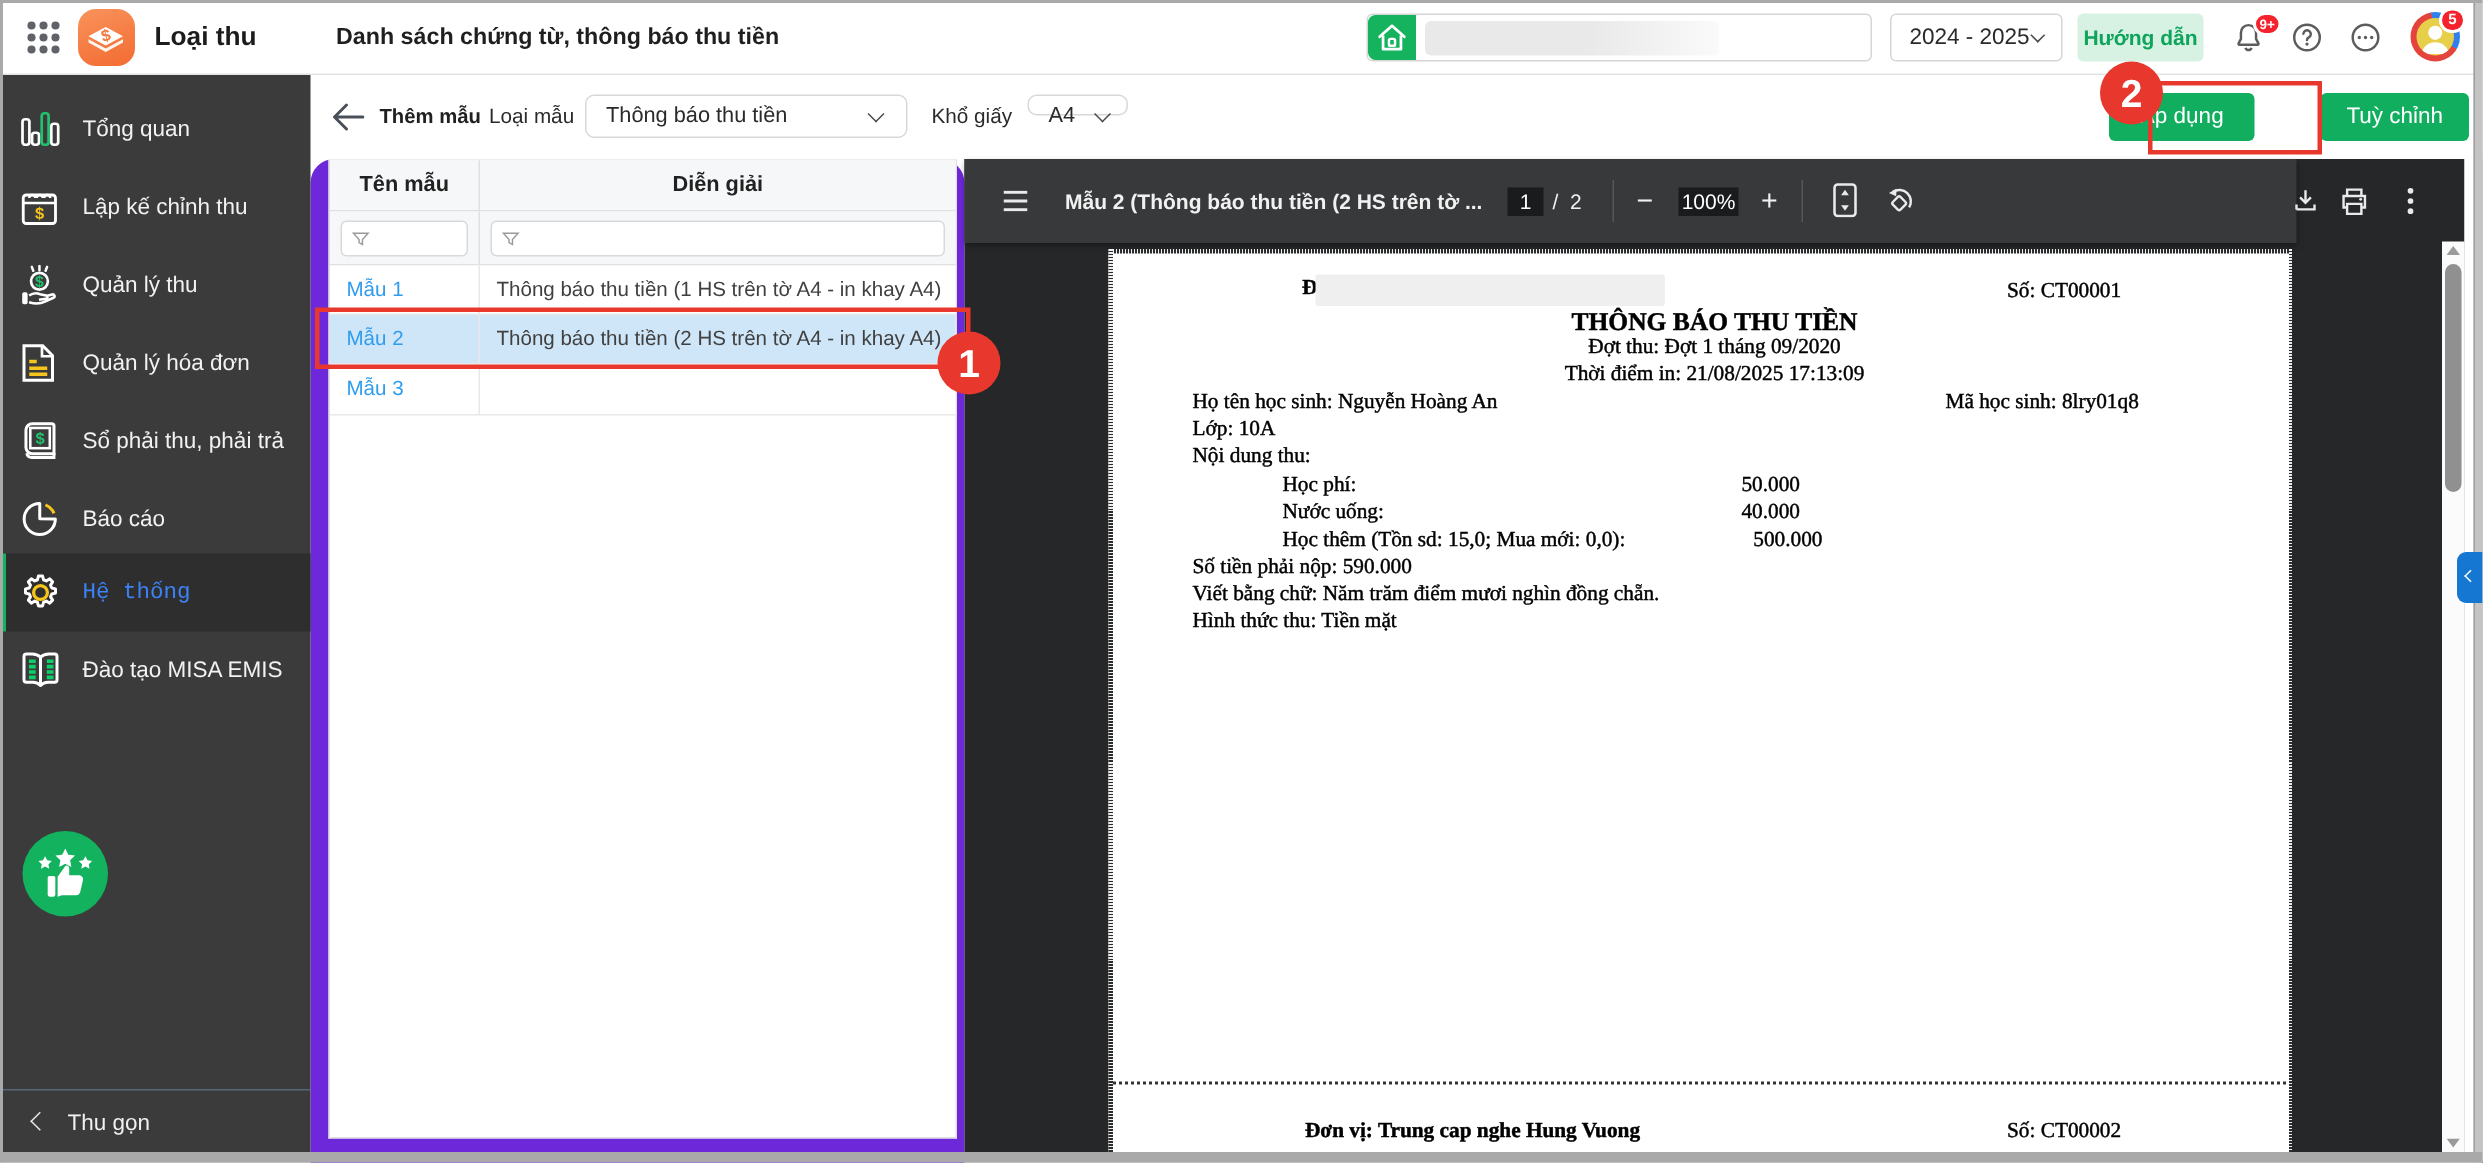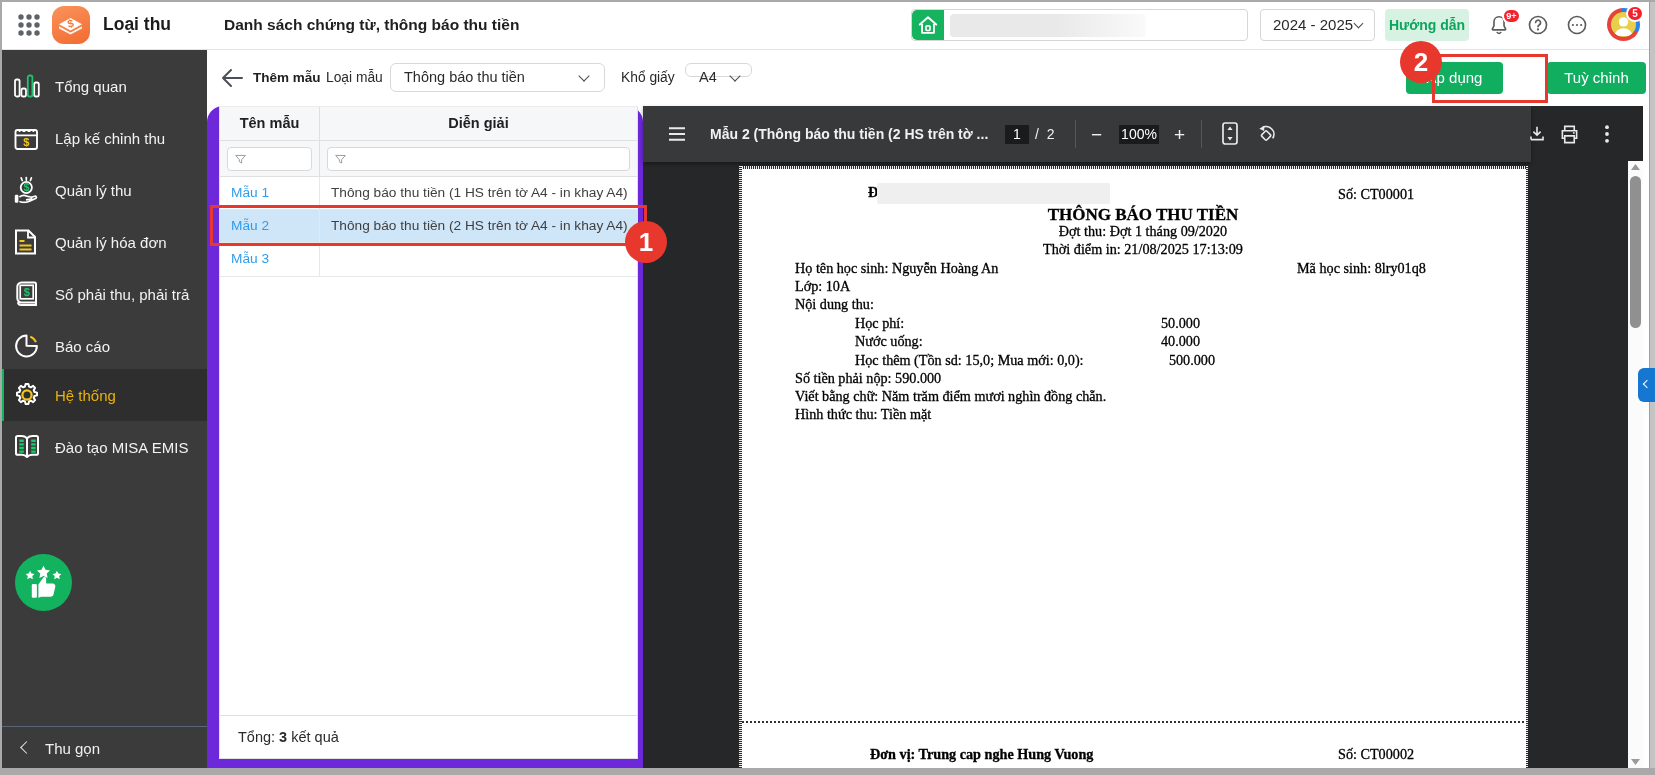--- a/index.html
+++ b/index.html
@@ -22,21 +22,21 @@
   .badge { position:absolute; background:#f5222d; color:#fff; border-radius:9px; font-size:10px; font-weight:bold; text-align:center; border:2px solid #fff; }
   #avatar { position:absolute; left:1607px; top:8px; width:33px; height:33px; border-radius:50%; background:conic-gradient(from 0deg, #2f80ed 0 120deg, #e5443c 120deg 350deg, #2f80ed 350deg 360deg); }
   #avatarin { position:absolute; left:4px; top:4px; width:25px; height:25px; border-radius:50%; background:#e8cf4a; overflow:hidden; }
 
   
   #sidebar { position:absolute; left:0; top:50px; width:207px; height:719px; background:#3b3b3b; z-index:20; }
   .sitem { position:absolute; left:0; width:207px; height:52px; color:#f2f2f2; font-size:15px; }
   .sitem .txt { position:absolute; left:55px; top:50%; transform:translateY(-50%); white-space:nowrap; }
   .sitem svg { position:absolute; left:14px; top:50%; transform:translateY(-50%); }
   .sitem.active { background:#2e2e2e; border-left:4px solid #13b25f; }
-  .sitem.active .txt { color:#eab308; left:51px; }
+  .sitem.active .txt { color:#3b82f6; left:51px;font-family:Liberation Mono, monospace; }
   .sitem.active svg { left:10px; }
   #likebadge { position:absolute; left:15px; top:504px; width:57px; height:57px; border-radius:50%; background:#13b25f; }
   #collapse { position:absolute; left:0; bottom:0; width:207px; height:43px; border-top:1px solid rgba(110,140,170,0.55); color:#f0f0f0; font-size:15px;padding-left:48px; }
 
   
   #toolbar { position:absolute; left:207px; top:50px; width:1448px; height:56px; background:#fff; }
   #backarrow { position:absolute; left:221px; top:68px; width:22px; height:20px; }
   #themmau { position:absolute; left:253px; top:70px; font-size:13.5px; font-weight:bold; color:#212121; }
   #loaimau { position:absolute; left:326px; top:70px; font-size:13.8px; color:#2a2a2a; }
   .sel { position:absolute; border:1px solid #d8d8d8; border-radius:6px; background:#fff; font-size:14.5px; color:#2a2a2a; }
@@ -292,21 +292,20 @@
           <div class="c1">Mẫu 1</div>
           <div class="c2">Thông báo thu tiền (1 HS trên tờ A4 - in khay A4)</div>
         </div>
       <div class="grow sel2row">
           <div class="c1">Mẫu 2</div>
           <div class="c2">Thông báo thu tiền (2 HS trên tờ A4 - in khay A4)</div>
         </div>
       <div class="grow">
           <div class="c1">Mẫu 3</div>
         </div>
-      <div id="gridfoot">Tổng: <b>3</b> kết quả</div>
     </div>
   </div>
 
   <div id="pdf">
     <div id="pdftoolbar">
       <svg style="position:absolute;left:26px;top:21px;width:16px;height:14px" viewBox="0 0 16 14">
           <path d="M0 1.2 h16 M0 7 h16 M0 12.8 h16" stroke="#eaeaea" stroke-width="2"></path>
         </svg>
       <div id="pdftitle">Mẫu 2 (Thông báo thu tiền (2 HS trên tờ ...</div>
       <div class="darkbox" style="left:362px; top:19px; width:24px; height:19px; line-height:19px;">1</div>

